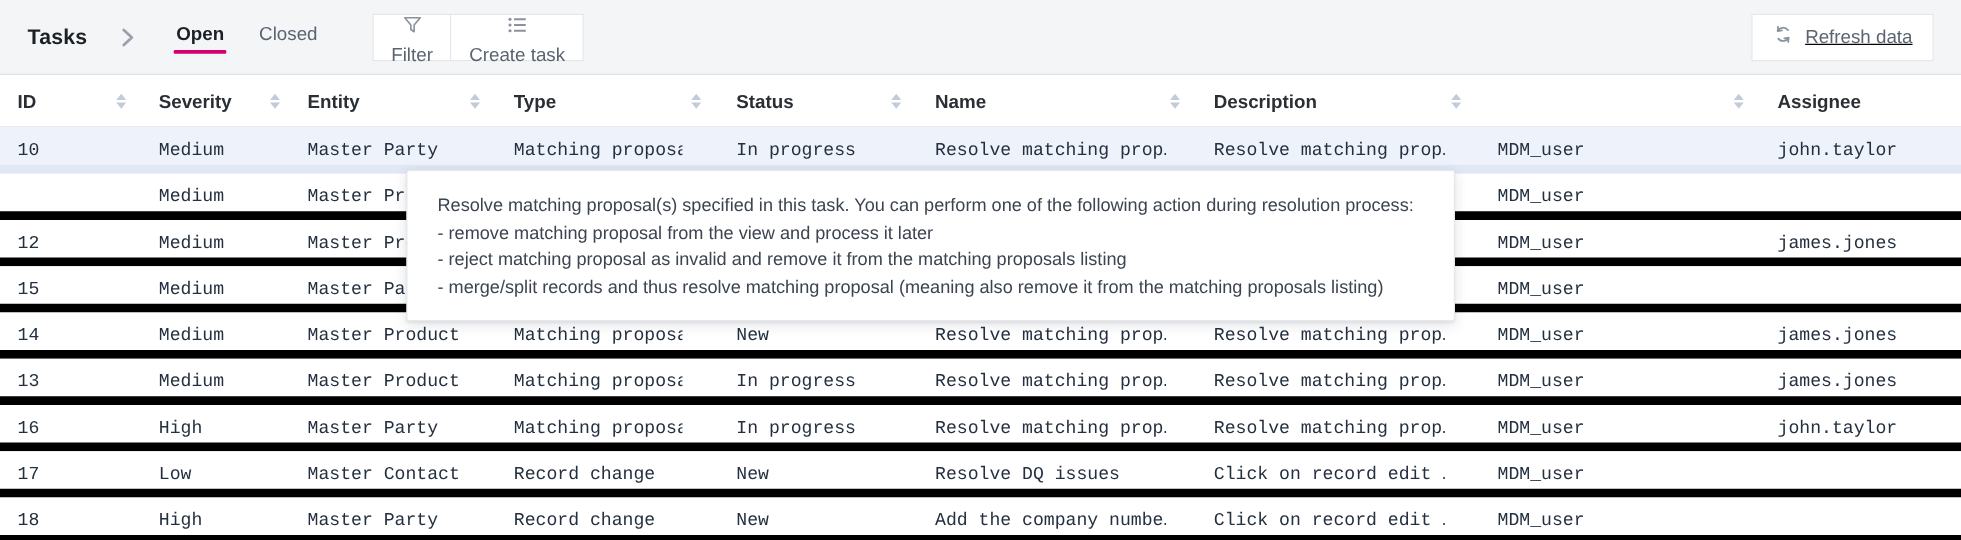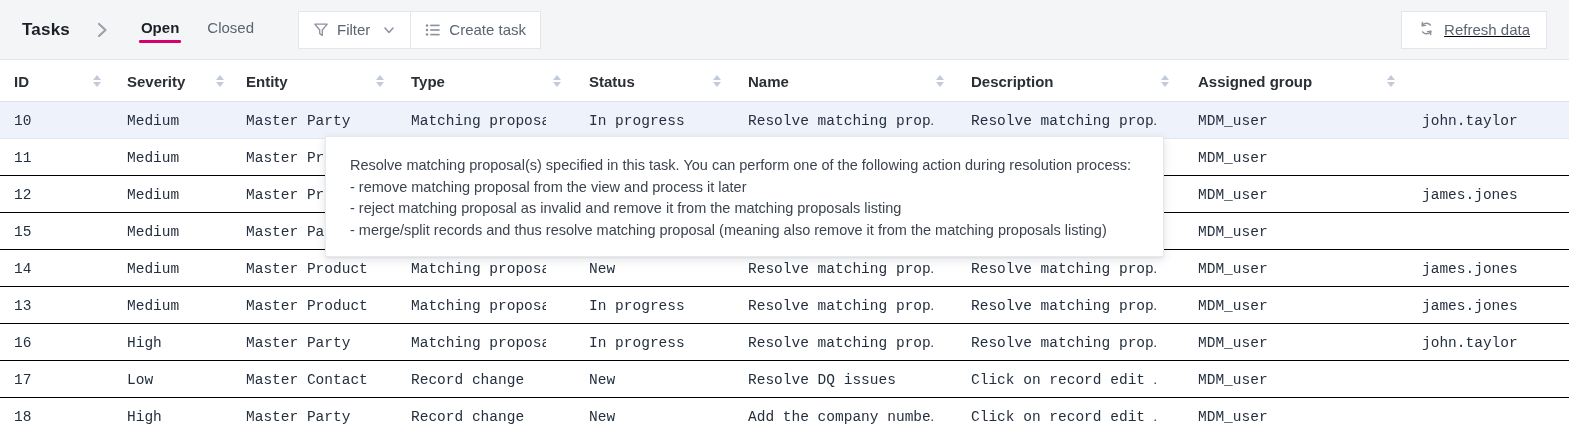--- a/index.html
+++ b/index.html
@@ -38,21 +38,21 @@
   .tab.active::after {
     content:""; position:absolute; left:0; right:0; bottom:0; height:3px;
     background:#d6006e; border-radius:1px;
   }
 
   .btn-group { display:flex; margin-left:18px; }
   .btn {
     display:flex; align-items:center; gap:8px;
     height:38px; padding:0 14px;
     background:#ffffff; border:1px solid #e3e6ea;
-    font-size:15px; color:#5a6470; cursor:pointer; white-space:nowrap;
+    font-size:15px; color:#5a6470; cursor:pointer; white-space:nowrap;flex-direction:column;
   }
   .btn + .btn { border-left:none; }
   .btn .chev { margin-left:4px; display:flex; }
   .btn svg { display:block; }
 
   .btn-refresh {
     display:flex; align-items:center; gap:9px;
     height:38px; padding:0 16px;
     background:#ffffff; border:1px solid #e3e6ea;
     font-size:15px; color:#5a6470; cursor:pointer; white-space:nowrap;
@@ -79,21 +79,21 @@
   .sorter i {
     display:block; width:0; height:0;
     border-left:4px solid transparent; border-right:4px solid transparent;
   }
   .sorter i.up   { border-bottom:5px solid #c2cbd8; }
   .sorter i.down { border-top:5px solid #c2cbd8; }
 
   .rows { position:relative; width:1569px; }
   .row {
     position:relative; height:37px; width:1569px;
-    border-bottom:1px solid #000000; background:#fff;
+    border-bottom:7px solid #000000; background:#fff;
   }
   .row.selected { background:#eef2fb; border-bottom-color:#e1e7f5; }
   .cell {
     position:absolute; top:0; height:37px;
     display:flex; align-items:center;
     font-family:"Liberation Mono", monospace;
     font-size:14.5px; color:#24303f; white-space:nowrap; overflow:hidden;
   }
 
   
@@ -201,40 +201,39 @@
         <div class="hcell" style="left: 748px;">Name</div>
         <div class="sorter" style="left: 934px;">
           <i class="up"></i>
           <i class="down"></i>
         </div>
         <div class="hcell" style="left: 971px;">Description</div>
         <div class="sorter" style="left: 1159px;">
           <i class="up"></i>
           <i class="down"></i>
         </div>
-        <div class="hcell" style="left: 1198px;">Assigned group</div>
         <div class="sorter" style="left: 1385px;">
           <i class="up"></i>
           <i class="down"></i>
         </div>
+        <div class="hcell" style="left: 1422px;">Assignee</div>
       </div>
     <div class="rows" id="grid-rows">
         <div class="row selected">
           <div class="cell" style="left: 14px; width: 80px;">10</div>
           <div class="cell" style="left: 127px; width: 85px;">Medium</div>
           <div class="cell" style="left: 246px; width: 125px;">Master Party</div>
           <div class="cell" style="left: 411px; width: 135px;">Matching proposal</div>
           <div class="cell" style="left: 589px; width: 120px;">In progress</div>
           <div class="cell" style="left: 748px; width: 185px;">Resolve matching prop…</div>
           <div class="cell" style="left: 971px; width: 185px;">Resolve matching prop…</div>
           <div class="cell" style="left: 1198px; width: 180px;">MDM_user</div>
           <div class="cell" style="left: 1422px; width: 140px;">john.taylor</div>
         </div>
         <div class="row">
-          <div class="cell" style="left: 14px; width: 80px;">11</div>
           <div class="cell" style="left: 127px; width: 85px;">Medium</div>
           <div class="cell" style="left: 246px; width: 125px;">Master Product</div>
           <div class="cell" style="left: 411px; width: 135px;">Matching proposal</div>
           <div class="cell" style="left: 589px; width: 120px;">In progress</div>
           <div class="cell" style="left: 748px; width: 185px;">Resolve matching prop…</div>
           <div class="cell" style="left: 971px; width: 185px;">Resolve matching prop…</div>
           <div class="cell" style="left: 1198px; width: 180px;">MDM_user</div>
           <div class="cell" style="left: 1422px; width: 140px;"></div>
         </div>
         <div class="row">

